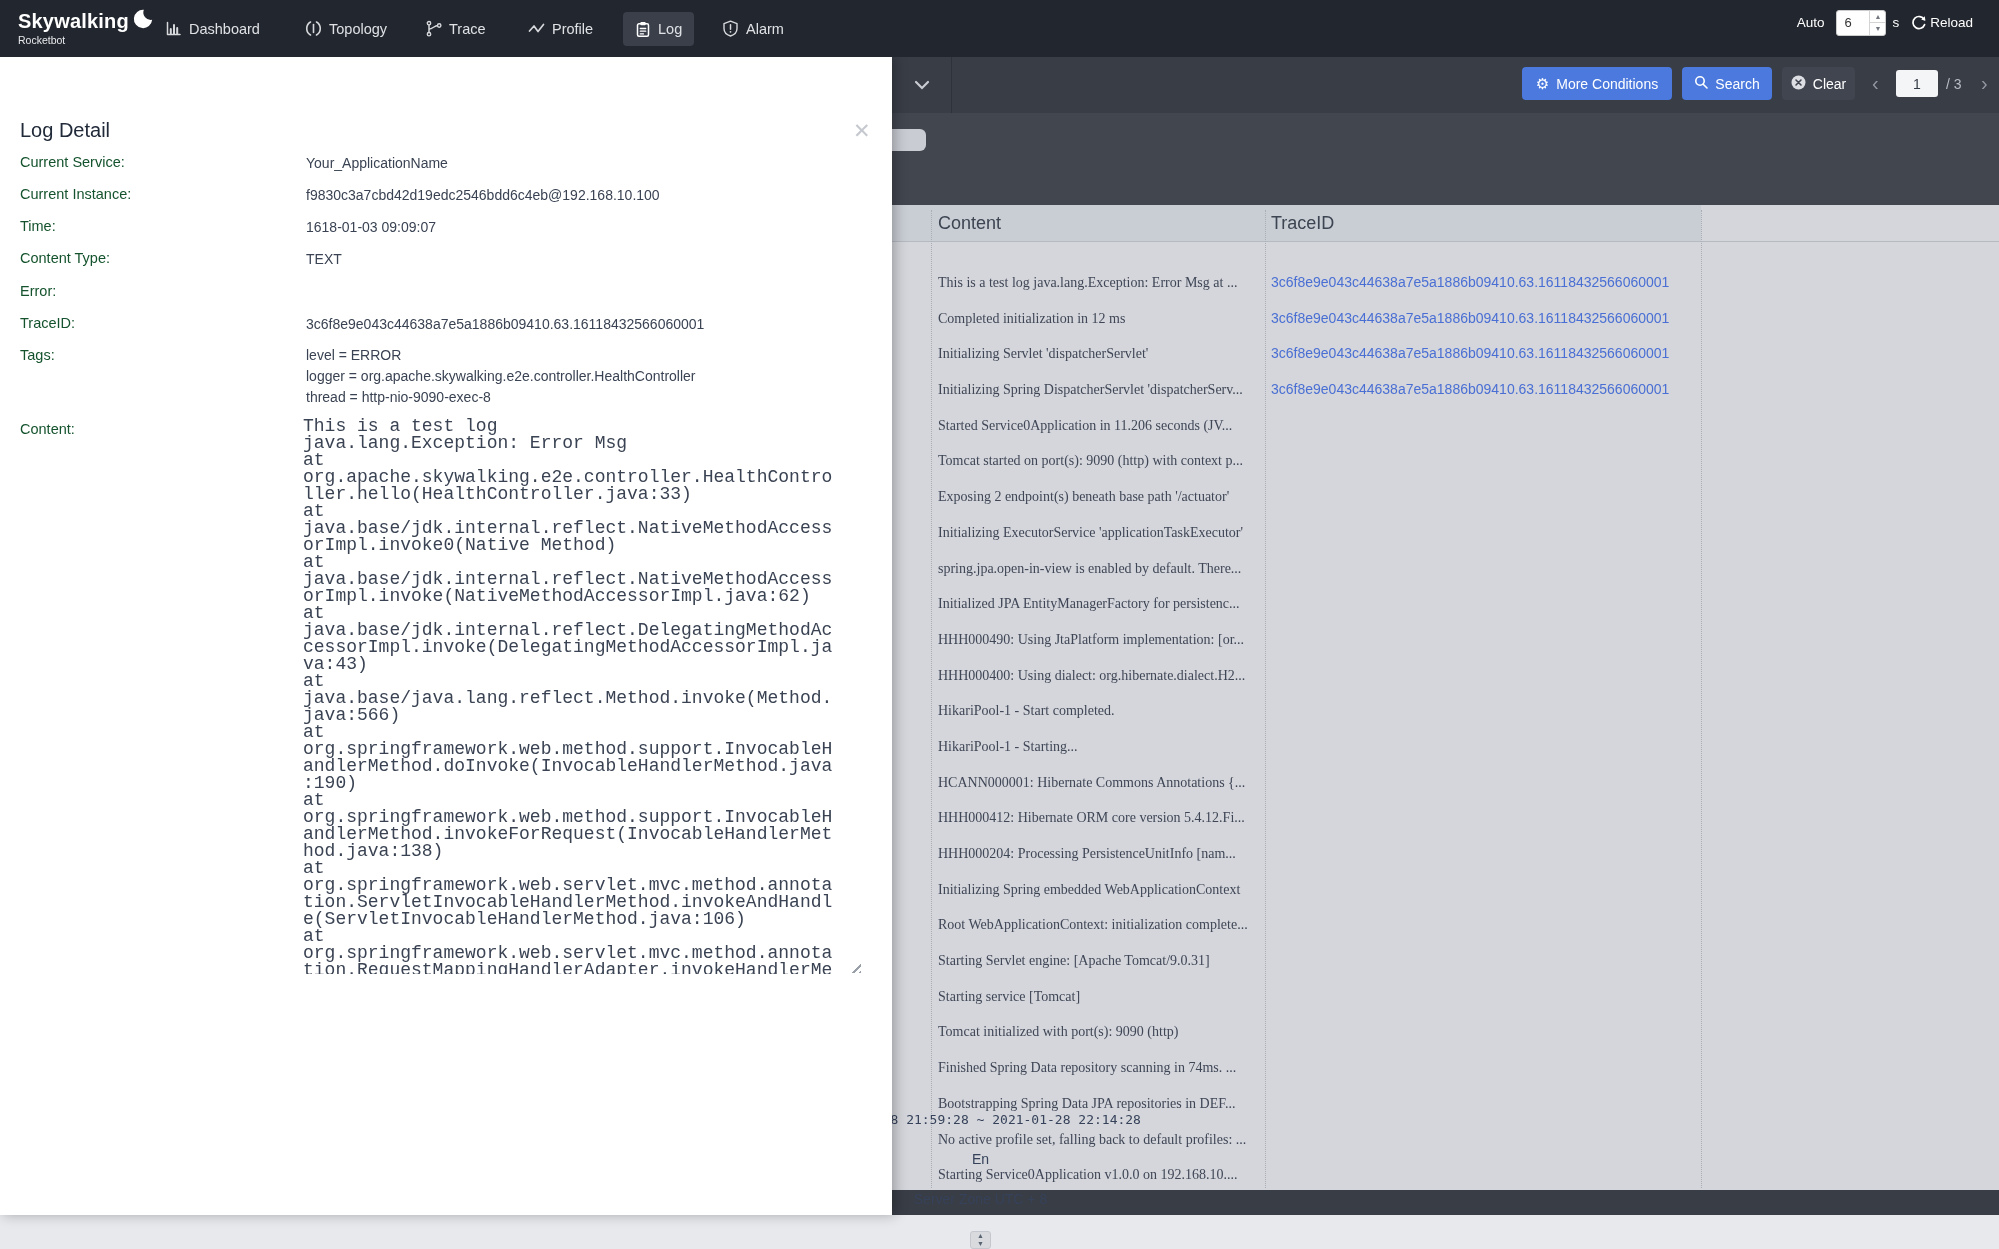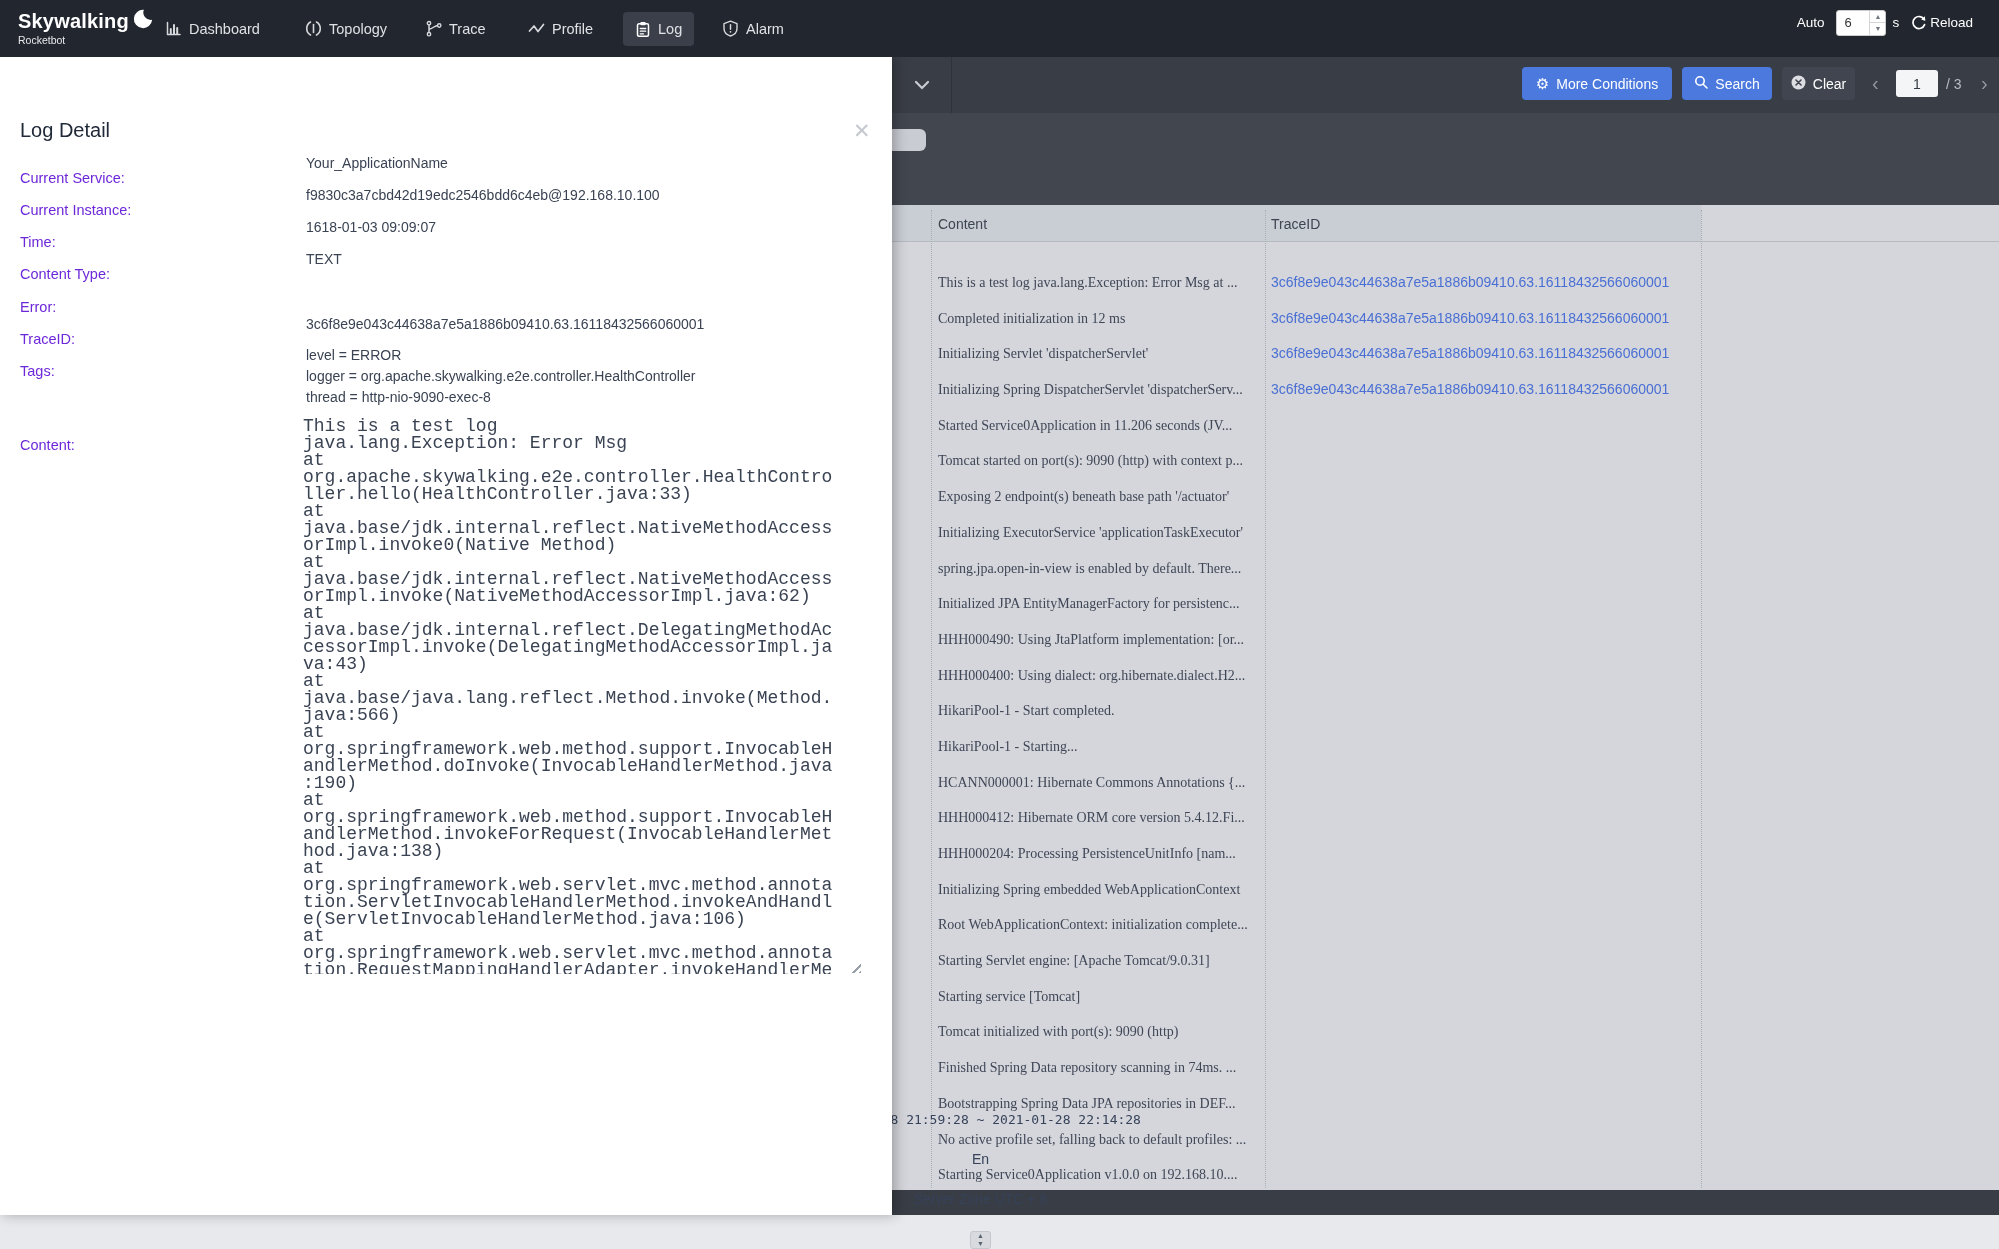--- a/index.html
+++ b/index.html
@@ -42,42 +42,42 @@
   #pg-next{left:1981px;top:67px;height:33px;display:flex;align-items:center;color:#9298a2;font-size:20px;cursor:pointer;}
 
   
   #table-body-bg{left:0;top:205px;width:1999px;height:985px;background:#d4d6db;}
   #table-header-bg{left:0;top:205px;width:1701px;height:37px;background:#c9cdd4;}
   #header-underline{left:0;top:241px;width:1999px;height:1px;background:#b6bac1;}
   .vline-dotted{top:210px;height:978px;width:0;border-left:1px dotted #a9adb5;}
   #vline-1{left:931px;}
   #vline-2{left:1265px;}
   #vline-3{left:1701px;}
-  .th-label{top:205px;height:37px;display:flex;align-items:center;color:#3d4552;font-size:14px;}
+  .th-label{top:205px;height:37px;display:flex;align-items:center;color:#3d4552;font-size:18px;}
   #th-content{left:938px;}
   #th-traceid{left:1271px;}
   #log-table-rows{left:0;top:265px;width:1999px;}
   .trow{position:relative;width:1999px;height:35.7px;}
   .tcell-content{position:absolute;left:938px;top:0;height:35.7px;line-height:35.7px;color:#3f4656;font-size:14px;white-space:nowrap;font-family:Liberation Serif, serif;}
   .tcell-trace{position:absolute;left:1271px;top:0;height:35.7px;line-height:35.7px;color:#4a6fd4;font-size:14px;white-space:nowrap;cursor:pointer;text-decoration:none;}
   #below-table-strip{left:0;top:1190px;width:1999px;height:25px;background:#393d46;}
 
   
   #footer{left:0;top:1215px;width:1999px;height:34px;background:#e7e9ed;display:flex;align-items:center;justify-content:flex-end;gap:24px;padding-right:38px;box-sizing:border-box;flex-direction:column;}
   #footer .time-range{font-family:"DejaVu Sans Mono", monospace;font-size:13px;color:#36425a;}
   #footer .lang{font-size:14px;color:#36425a;}
   #footer .zone{font-size:14px;color:#36425a;}
   .utc-stepper{width:19px;height:24px;background:#d8dade;border:1px solid #c4c7cd;border-radius:3px;display:flex;flex-direction:column;align-items:center;justify-content:center;line-height:1;cursor:pointer;}
   .utc-stepper span{font-size:7px;color:#5a6372;display:block;height:8px;}
 
   
   #modal{left:0;top:57px;width:892px;height:1158px;background:#ffffff;z-index:20;box-shadow:3px 0 12px rgba(0,0,0,.28);}
   #modal-title{left:20px;top:62px;font-size:20px;color:#212a39;font-weight:500;}
   #modal-close{left:853px;top:62px;font-size:21px;color:#c5c9cf;cursor:pointer;}
-  .fld-label{left:20px;color:#6d28d9;font-size:14.5px;margin-top:16px;}
+  .fld-label{left:20px;color:#14532d;font-size:14.5px;}
   .fld-value{left:306px;color:#3a4353;font-size:14px;}
   .tag-line{left:306px;color:#3a4353;font-size:14px;}
   #content-textarea{left:303px;top:361px;width:540px;height:556px;border:none;outline:none;resize:none;background:transparent;color:#3a4353;font-family:Liberation Mono, monospace;font-size:18px;line-height:17px;padding:0;overflow:hidden;}
   #resize-grip{left:848px;top:903px;width:13px;height:13px;background:
      repeating-linear-gradient(135deg, transparent 0 3px, #9aa0aa 3px 4.5px);
      clip-path:polygon(100% 0, 100% 100%, 0 100%);}
 
   svg{overflow:visible;}
 </style>
 </head>

